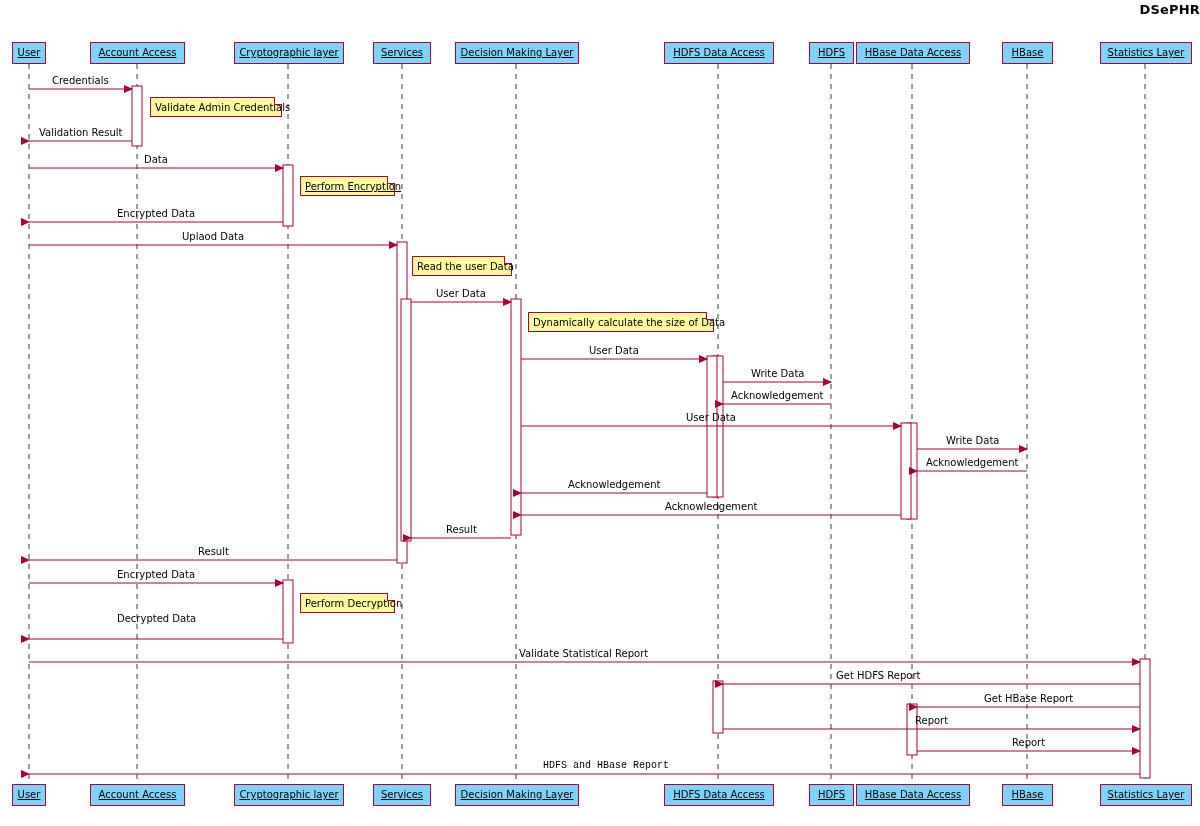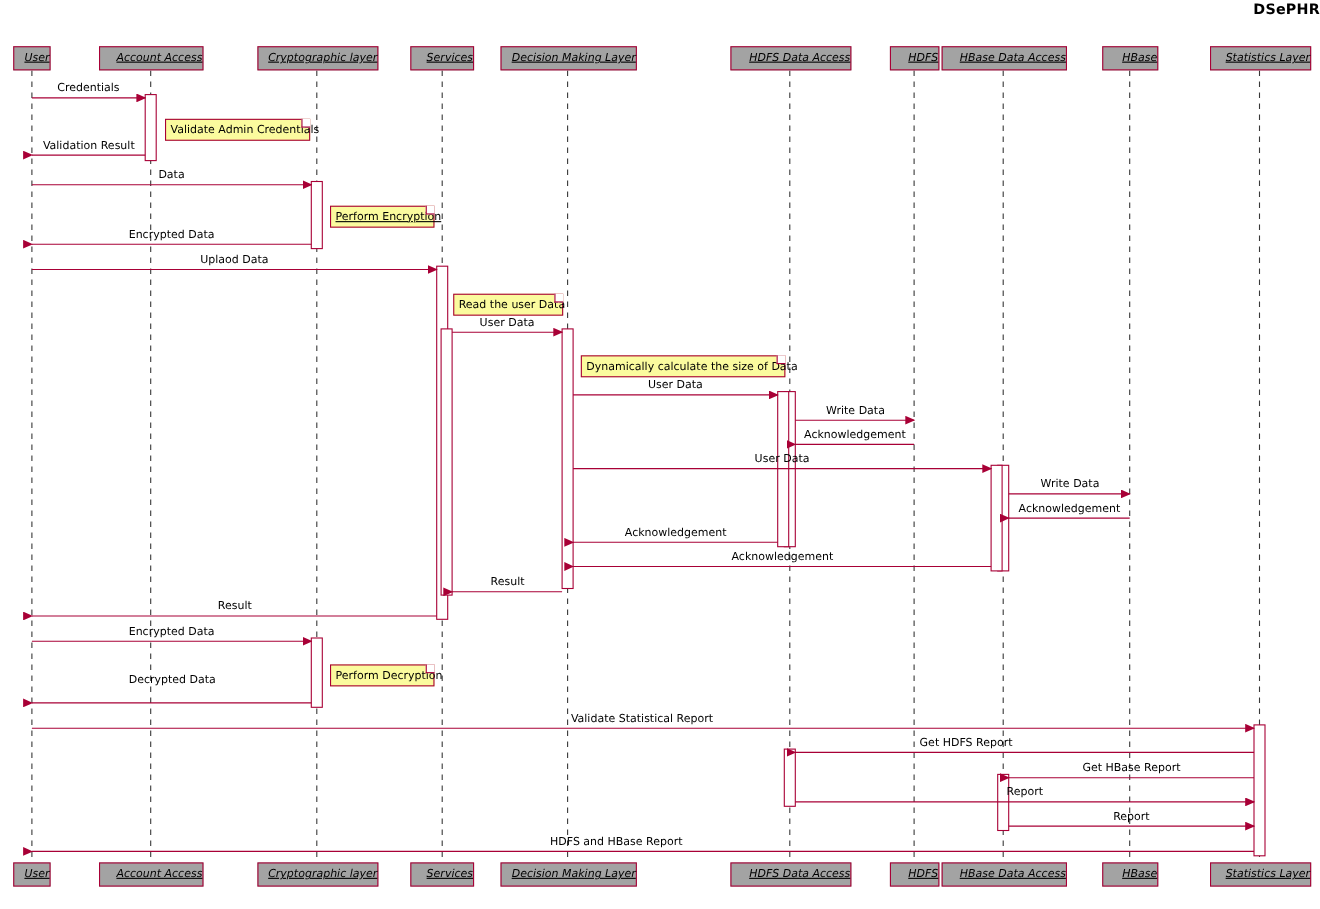--- a/index.html
+++ b/index.html
@@ -31,48 +31,46 @@
     letter-spacing: 0.2px;
   }
   .svg-layer {
     position: absolute;
     left: 0;
     top: 0;
   }
   .participant-box {
     position: absolute;
     box-sizing: border-box;
-    background: #a3a3a3;
+    background: #7dd3fc;
     border: 1px solid #A80036;
     height: 22px;
     display: flex;
     align-items: center;
-    justify-content: flex-end;
+    justify-content: center;
     font-size: 10px;
     color: #000000;
     white-space: nowrap;
-    font-style: italic;
   }
   .participant-box .plabel {
     text-decoration: underline;
     line-height: 1;
   }
   .note-box {
     position: absolute;
     box-sizing: border-box;
     background: #FBFB9E;
     border: 1px solid #A80036;
     font-size: 10px;
     color: #000000;
     white-space: nowrap;
     display: flex;
     align-items: center;
     padding: 0 4px 0 4px;
     height: 20px;
-    margin-top: 11px;
   }
   .note-fold {
     position: absolute;
     right: -1px;
     top: -1px;
     width: 7px;
     height: 7px;
     background: #FFFFFF;
     border-left: 1px solid #A80036;
     border-bottom: 1px solid #A80036;
@@ -259,16 +257,16 @@
       <div class="msg-label" style="left: 665px; top: 502px;">Acknowledgement</div>
       <div class="msg-label" style="left: 446px; top: 525px;">Result</div>
       <div class="msg-label" style="left: 198px; top: 547px;">Result</div>
       <div class="msg-label" style="left: 117px; top: 570px;">Encrypted Data</div>
       <div class="msg-label" style="left: 117px; top: 614px; text-align: right;">Decrypted Data</div>
       <div class="msg-label" style="left: 519px; top: 649px;">Validate Statistical Report</div>
       <div class="msg-label" style="left: 836px; top: 671px;">Get HDFS Report</div>
       <div class="msg-label" style="left: 984px; top: 694px;">Get HBase Report</div>
       <div class="msg-label" style="left: 915px; top: 716px;">Report</div>
       <div class="msg-label" style="left: 1012px; top: 738px;">Report</div>
-      <div class="msg-label" style="left: 500px; top: 761px;">HDFS and HBase Report</div>
+      <div class="msg-label" style="left: 543px; top: 761px; font-family: Liberation Mono, monospace;">HDFS and HBase Report</div>
     </div>
 
 </div>
 
 </body></html>

